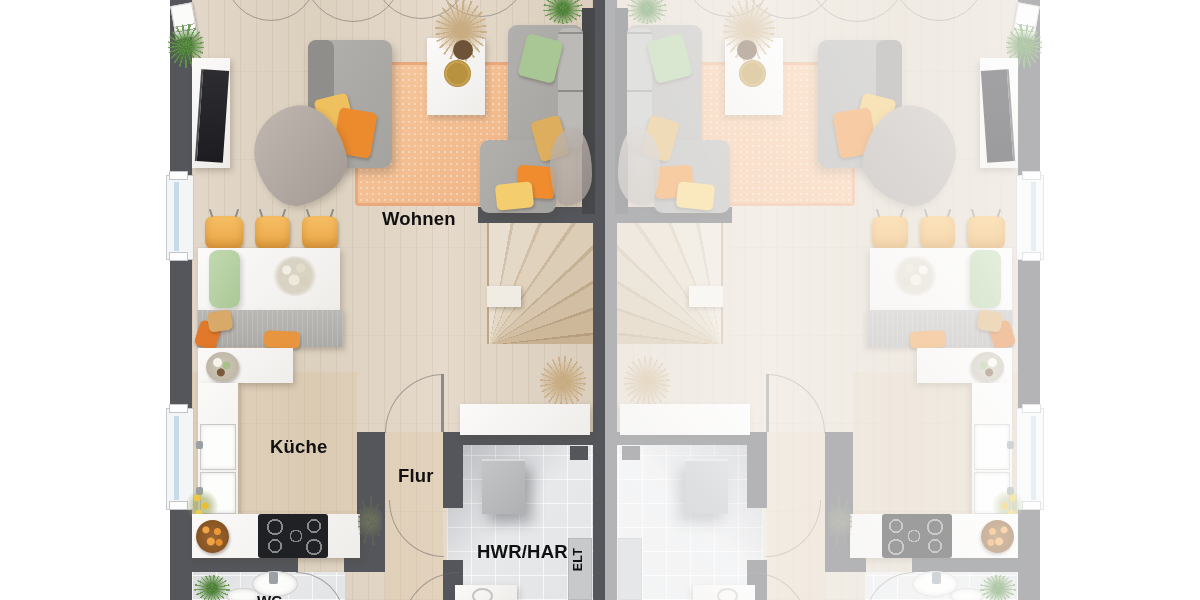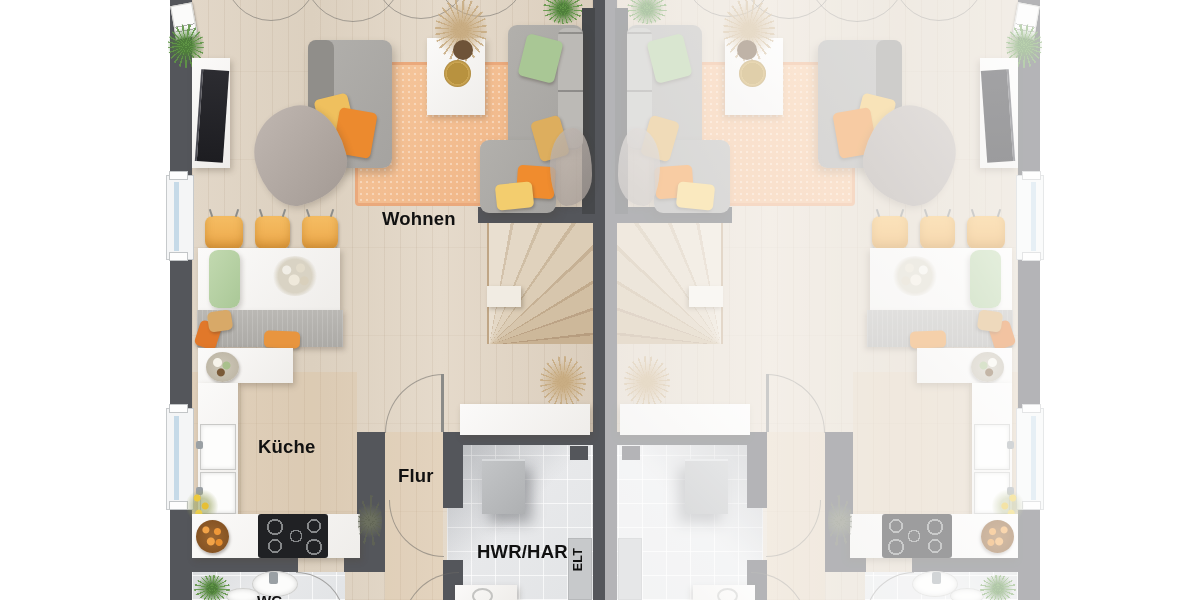--- a/index.html
+++ b/index.html
@@ -233,21 +233,21 @@
       <div class="plant" style="left:34px;top:575px;width:36px;height:27px"></div>
       <div class="sprig" style="left:198px;top:495px;width:24px;height:52px"></div>
 
       <div class="washer" style="left:322px;top:459px;width:43px;height:53px"></div>
       <div class="white-f" style="left:295px;top:585px;width:62px;height:15px"></div>
       <div class="abs" style="left:312px;top:588px;width:17px;height:12px;border:2px solid #c4c4c2;border-radius:50%"></div>
     </div>
 
     <div class="labels">
       <span class="label" style="left:222px;top:208px">Wohnen</span>
-      <span class="label" style="left:98px;top:436px">Küche</span>
+      <span class="label" style="left:110px;top:436px">Küche</span>
       <span class="label" style="left:238px;top:465px">Flur</span>
       <span class="label" style="left:317px;top:541px">HWR/HAR</span>
       <span class="label label-sm label-vert" style="left:411px;top:548px">ELT</span>
       <span class="label label-wc" style="left:97px;top:592px">WC</span>
     </div>
   </div>
 
   <div class="unit unit-right">
       <div class="structure">
 

